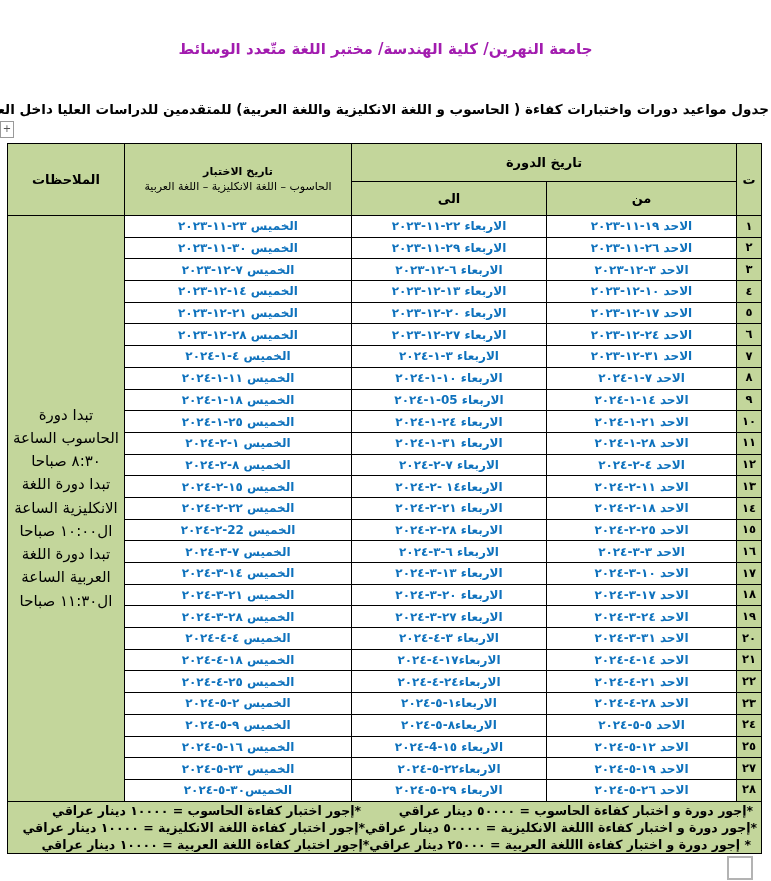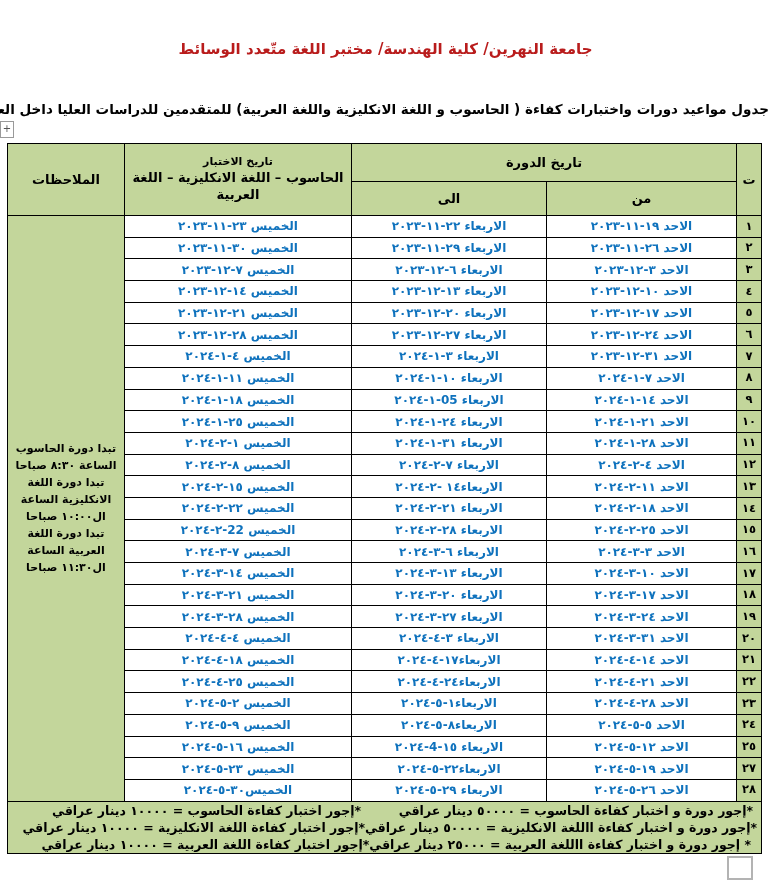--- a/index.html
+++ b/index.html
@@ -5,21 +5,21 @@
   html,body{margin:0;padding:0;}
   body{
     width:771px;height:881px;position:relative;overflow:hidden;
     background:#ffffff;color:#000;
     font-family:"DejaVu Sans",sans-serif;
     direction:rtl;
   }
   .doc-header{
     position:absolute;top:40px;right:0;left:0;
     text-align:center;font-weight:bold;font-size:15px;
-    color:#b91c1c;white-space:nowrap;
+    color:#a21caf;white-space:nowrap;
   }
   .doc-title{
     position:absolute;top:101px;right:2px;left:2px;
     text-align:center;font-weight:bold;font-size:13.5px;
     color:#000;white-space:nowrap;
   }
   .move-handle{
     position:absolute;left:0;top:121px;width:12px;height:15px;
     border:1px solid #9a9a9a;background:#fff;color:#555;
     font-size:10px;line-height:14px;text-align:center;
@@ -30,29 +30,29 @@
     border:1.5px solid #000;
   }
   table.schedule th,table.schedule td{
     border:1px solid #000;padding:0;vertical-align:middle;text-align:center;
     overflow:hidden;
   }
   .green{background:#c3d69b;}
   thead .h1{height:37px;font-size:13px;font-weight:bold;}
   thead .h2{height:33px;font-size:13px;font-weight:bold;}
   .exam-head-line1{font-size:11px;font-weight:bold;line-height:1.35;}
-  .exam-head-line2{font-size:13px;font-weight:bold;line-height:1.3;}
+  .exam-head-line2{font-size:11px;font-weight:normal;line-height:1.3;}
   tbody tr{height:21.7px;}
   td.c-idx{font-weight:bold;font-size:11.5px;line-height:1;}
   td.c-date{
     color:#0f72bd;font-weight:bold;font-size:12px;line-height:1;
     white-space:nowrap;
   }
   td.c-notes{
-    font-size:11px;line-height:1.55;padding:0 5px;font-weight:bold;
+    font-size:15px;line-height:1.55;padding:0 5px;font-weight:normal;
   }
   tfoot td{background:#c3d69b;border:1.5px solid #000;padding:3px 0;}
   .fee-line{
     display:flex;justify-content:space-between;align-items:center;
     height:17px;font-weight:bold;font-size:12.5px;white-space:nowrap;
   }
   .fee-line.l1{padding:0 8px 0 44px;}
   .fee-line.l2{padding:0 4px 0 16px;}
   .fee-line.l3{padding:0 10px 0 44px;}
   .resize-handle{

